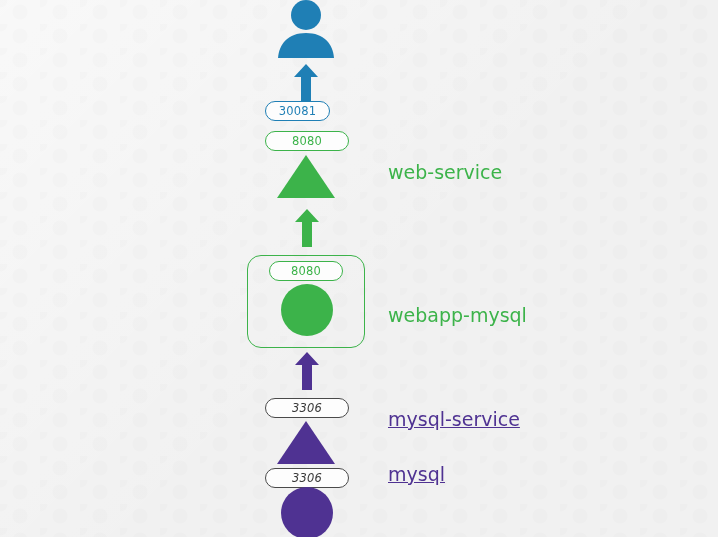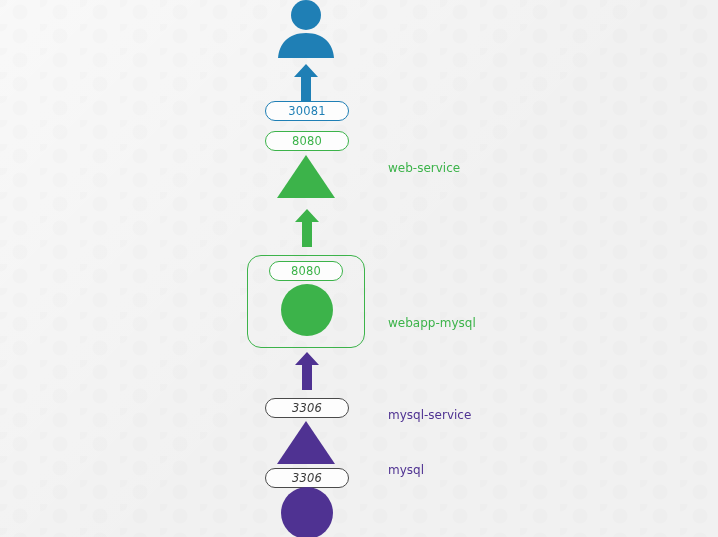--- a/index.html
+++ b/index.html
@@ -77,66 +77,66 @@
     position: absolute;
     border: 1.6px solid #3cb34a;
     border-radius: 14px;
     background: transparent;
     box-sizing: border-box;
   }
 
   
   .node-label {
     position: absolute;
-    font-size: 12px;
+    font-size: 19px;
     white-space: nowrap;
     font-family: "DejaVu Sans", "Liberation Sans", sans-serif;
   }
   .node-label.green  { color: #3cb34a; }
-  .node-label.purple { color: #4f3292; }
+  .node-label.purple { color: #4f3292; text-decoration: underline; }
 </style>
 </head>
 <body>
 
 <div id="canvas"></div>
 
 <div class="node user-icon" style="left:273px; top:0px;">
   <svg width="66" height="64" viewBox="0 0 66 64">
     <circle cx="33" cy="15" r="15" fill="#1f7fb5"></circle>
     <path d="M33 33 C15 33 6 44 5 58 L61 58 C60 44 51 33 33 33 Z" fill="#1f7fb5"></path>
   </svg>
 </div>
 
 <div class="node arrow" style="left:293px; top:64px;">
   <svg width="26" height="38" viewBox="0 0 26 38">
     <polygon points="13,0 25,13 18,13 18,38 8,38 8,13 1,13" fill="#1f7fb5"></polygon>
   </svg>
 </div>
 
-<div class="port-pill blue" style="left:265px; top:101px; width:84px;">30081</div>
+<div class="port-pill blue" style="left:265px; top:101px; width:65px;">30081</div>
 
 <div class="port-pill green" style="left:265px; top:131px; width:84px;">8080</div>
 
 <div class="node triangle" style="left:277px; top:155px; border-bottom:43px solid #3cb34a;"></div>
 
 <div class="node-label green" style="left:388px; top:161px;">web-service</div>
 
 <div class="node arrow" style="left:294px; top:209px;">
   <svg width="26" height="38" viewBox="0 0 26 38">
     <polygon points="13,0 25,13 18,13 18,38 8,38 8,13 1,13" fill="#3cb34a"></polygon>
   </svg>
 </div>
 
 <div class="group-box" style="left:247px; top:255px; width:118px; height:93px;"></div>
 
 <div class="port-pill green" style="left:269px; top:261px; width:74px;">8080</div>
 
 <div class="node circle" style="left:281px; top:284px; width:52px; height:52px; background:#3cb34a;"></div>
 
-<div class="node-label green" style="left:388px; top:316px;">webapp-mysql</div>
+<div class="node-label green" style="left:388px; top:304px;">webapp-mysql</div>
 
 <div class="node arrow" style="left:294px; top:352px;">
   <svg width="26" height="38" viewBox="0 0 26 38">
     <polygon points="13,0 25,13 18,13 18,38 8,38 8,13 1,13" fill="#4f3292"></polygon>
   </svg>
 </div>
 
 <div class="port-pill dark" style="left:265px; top:398px; width:84px;">3306</div>
 
 <div class="node triangle" style="left:277px; top:421px; border-bottom:43px solid #4f3292;"></div>

